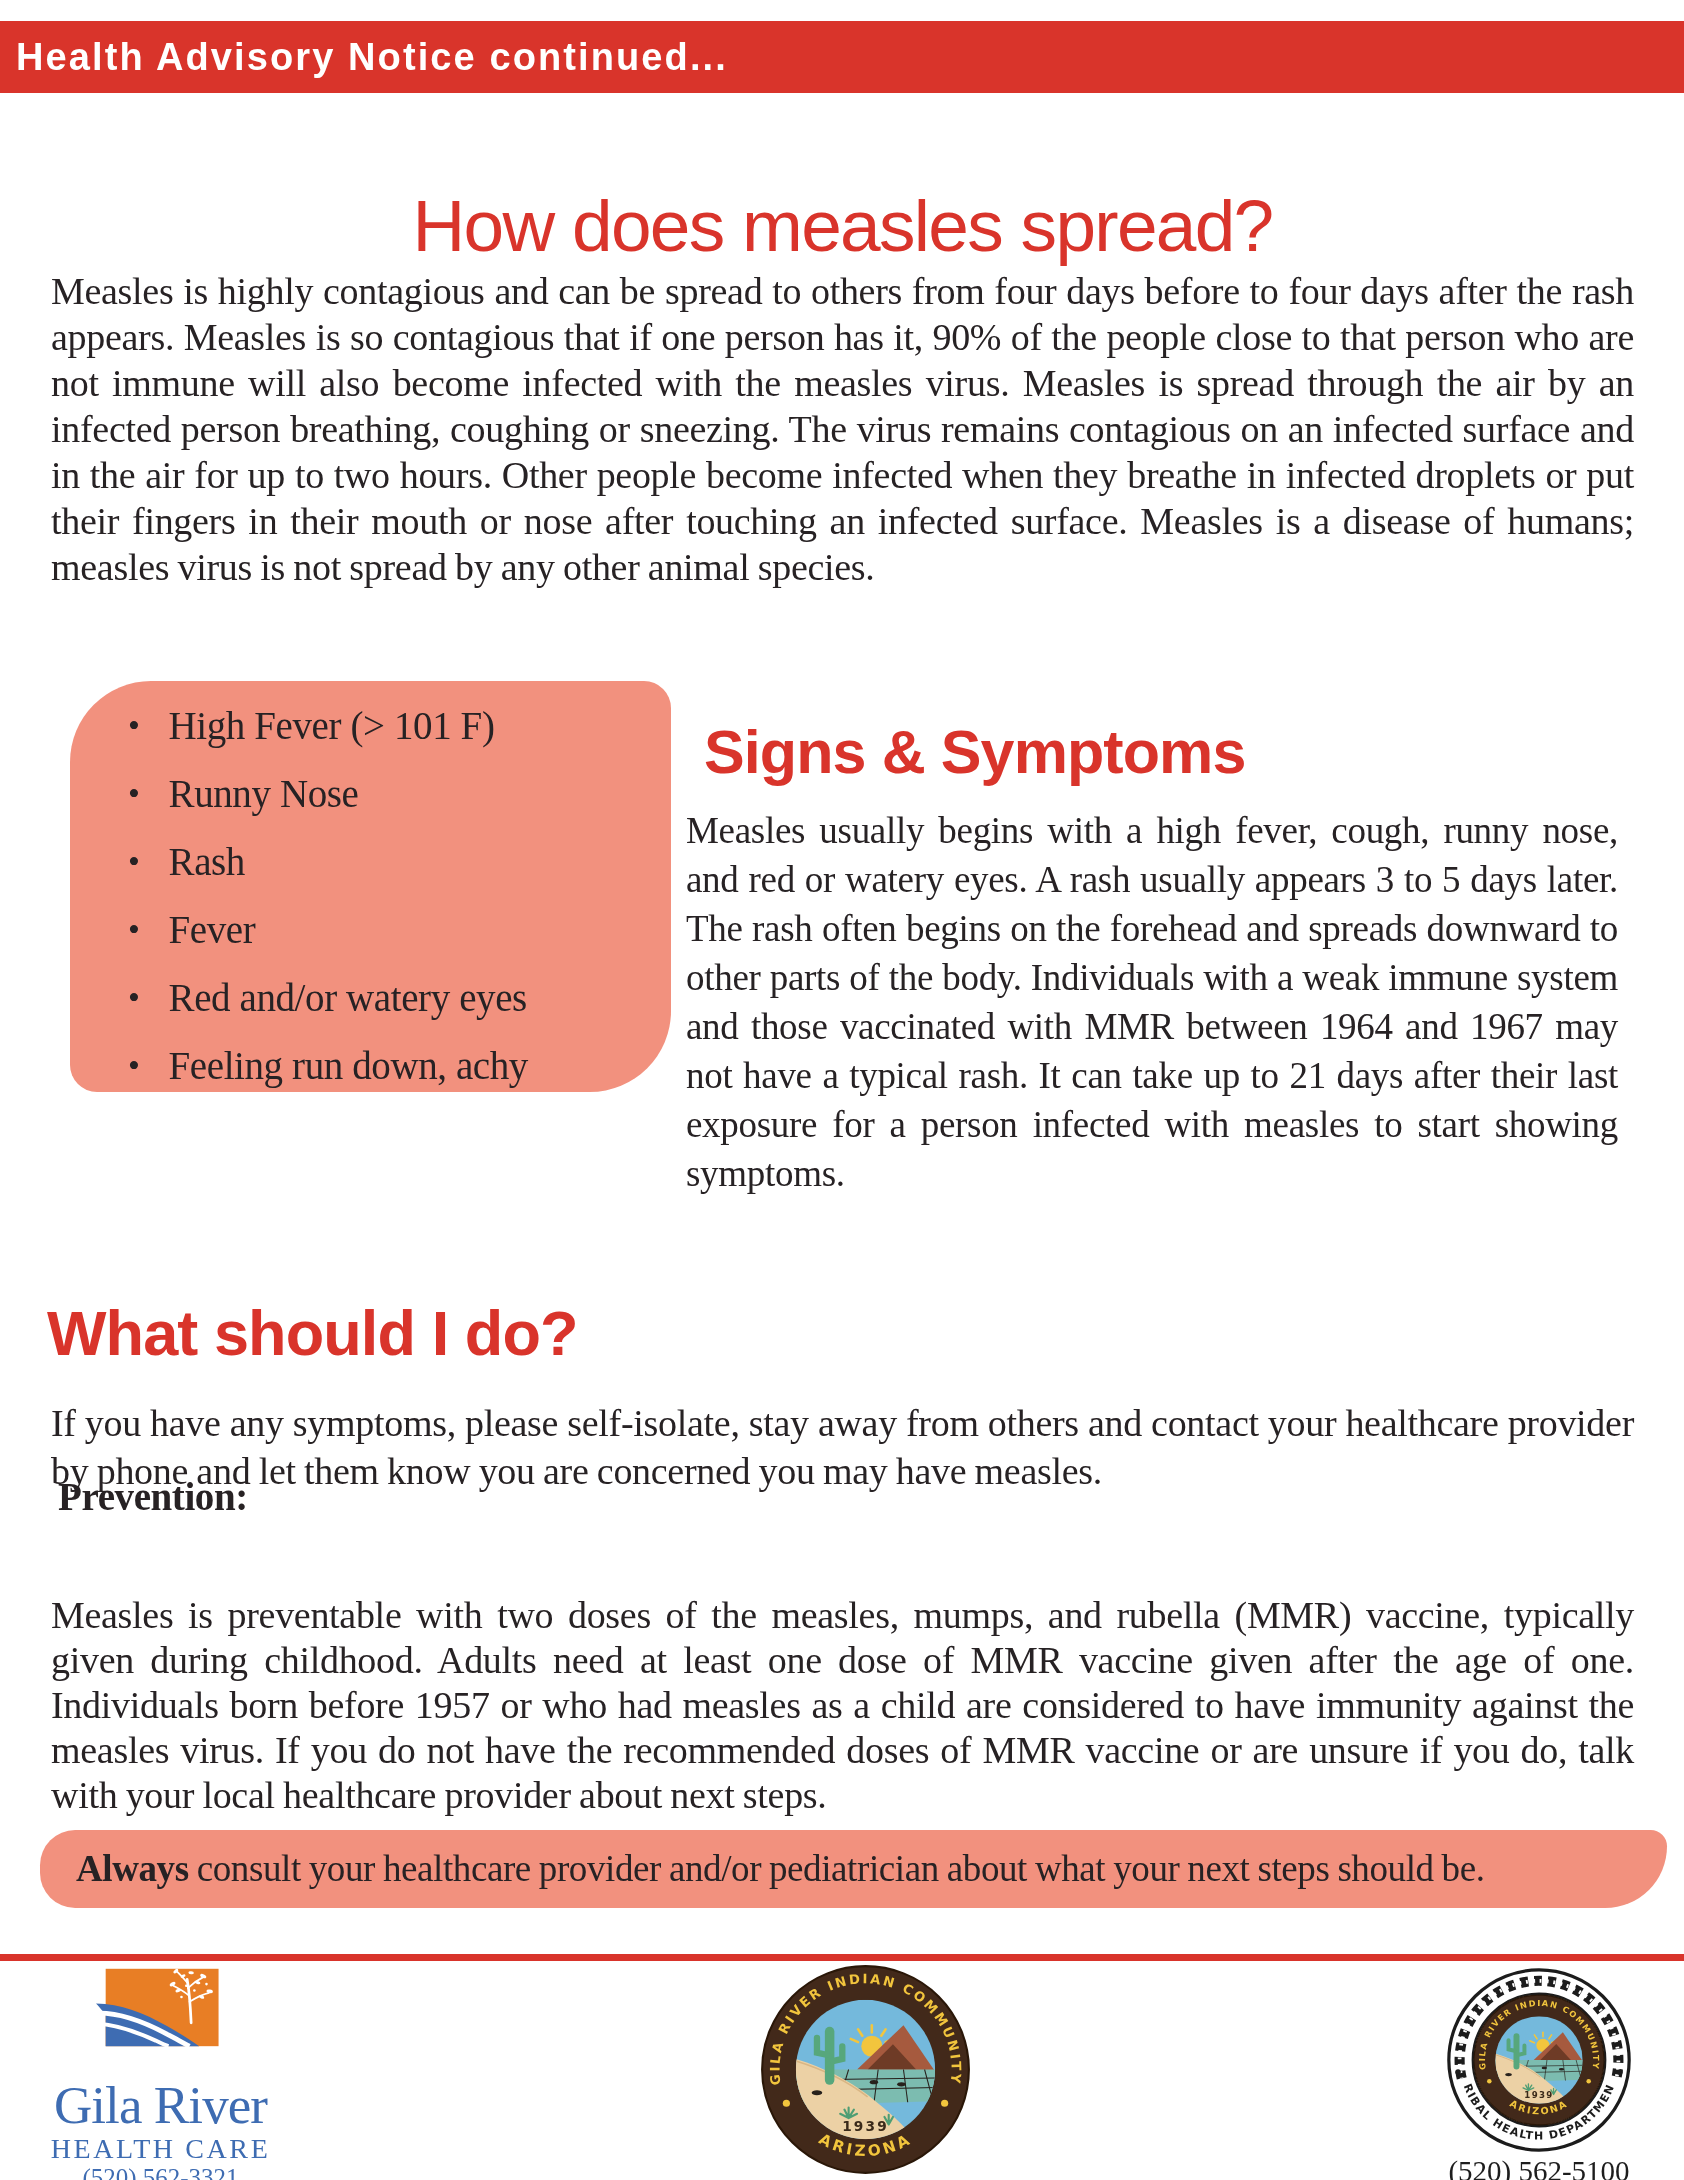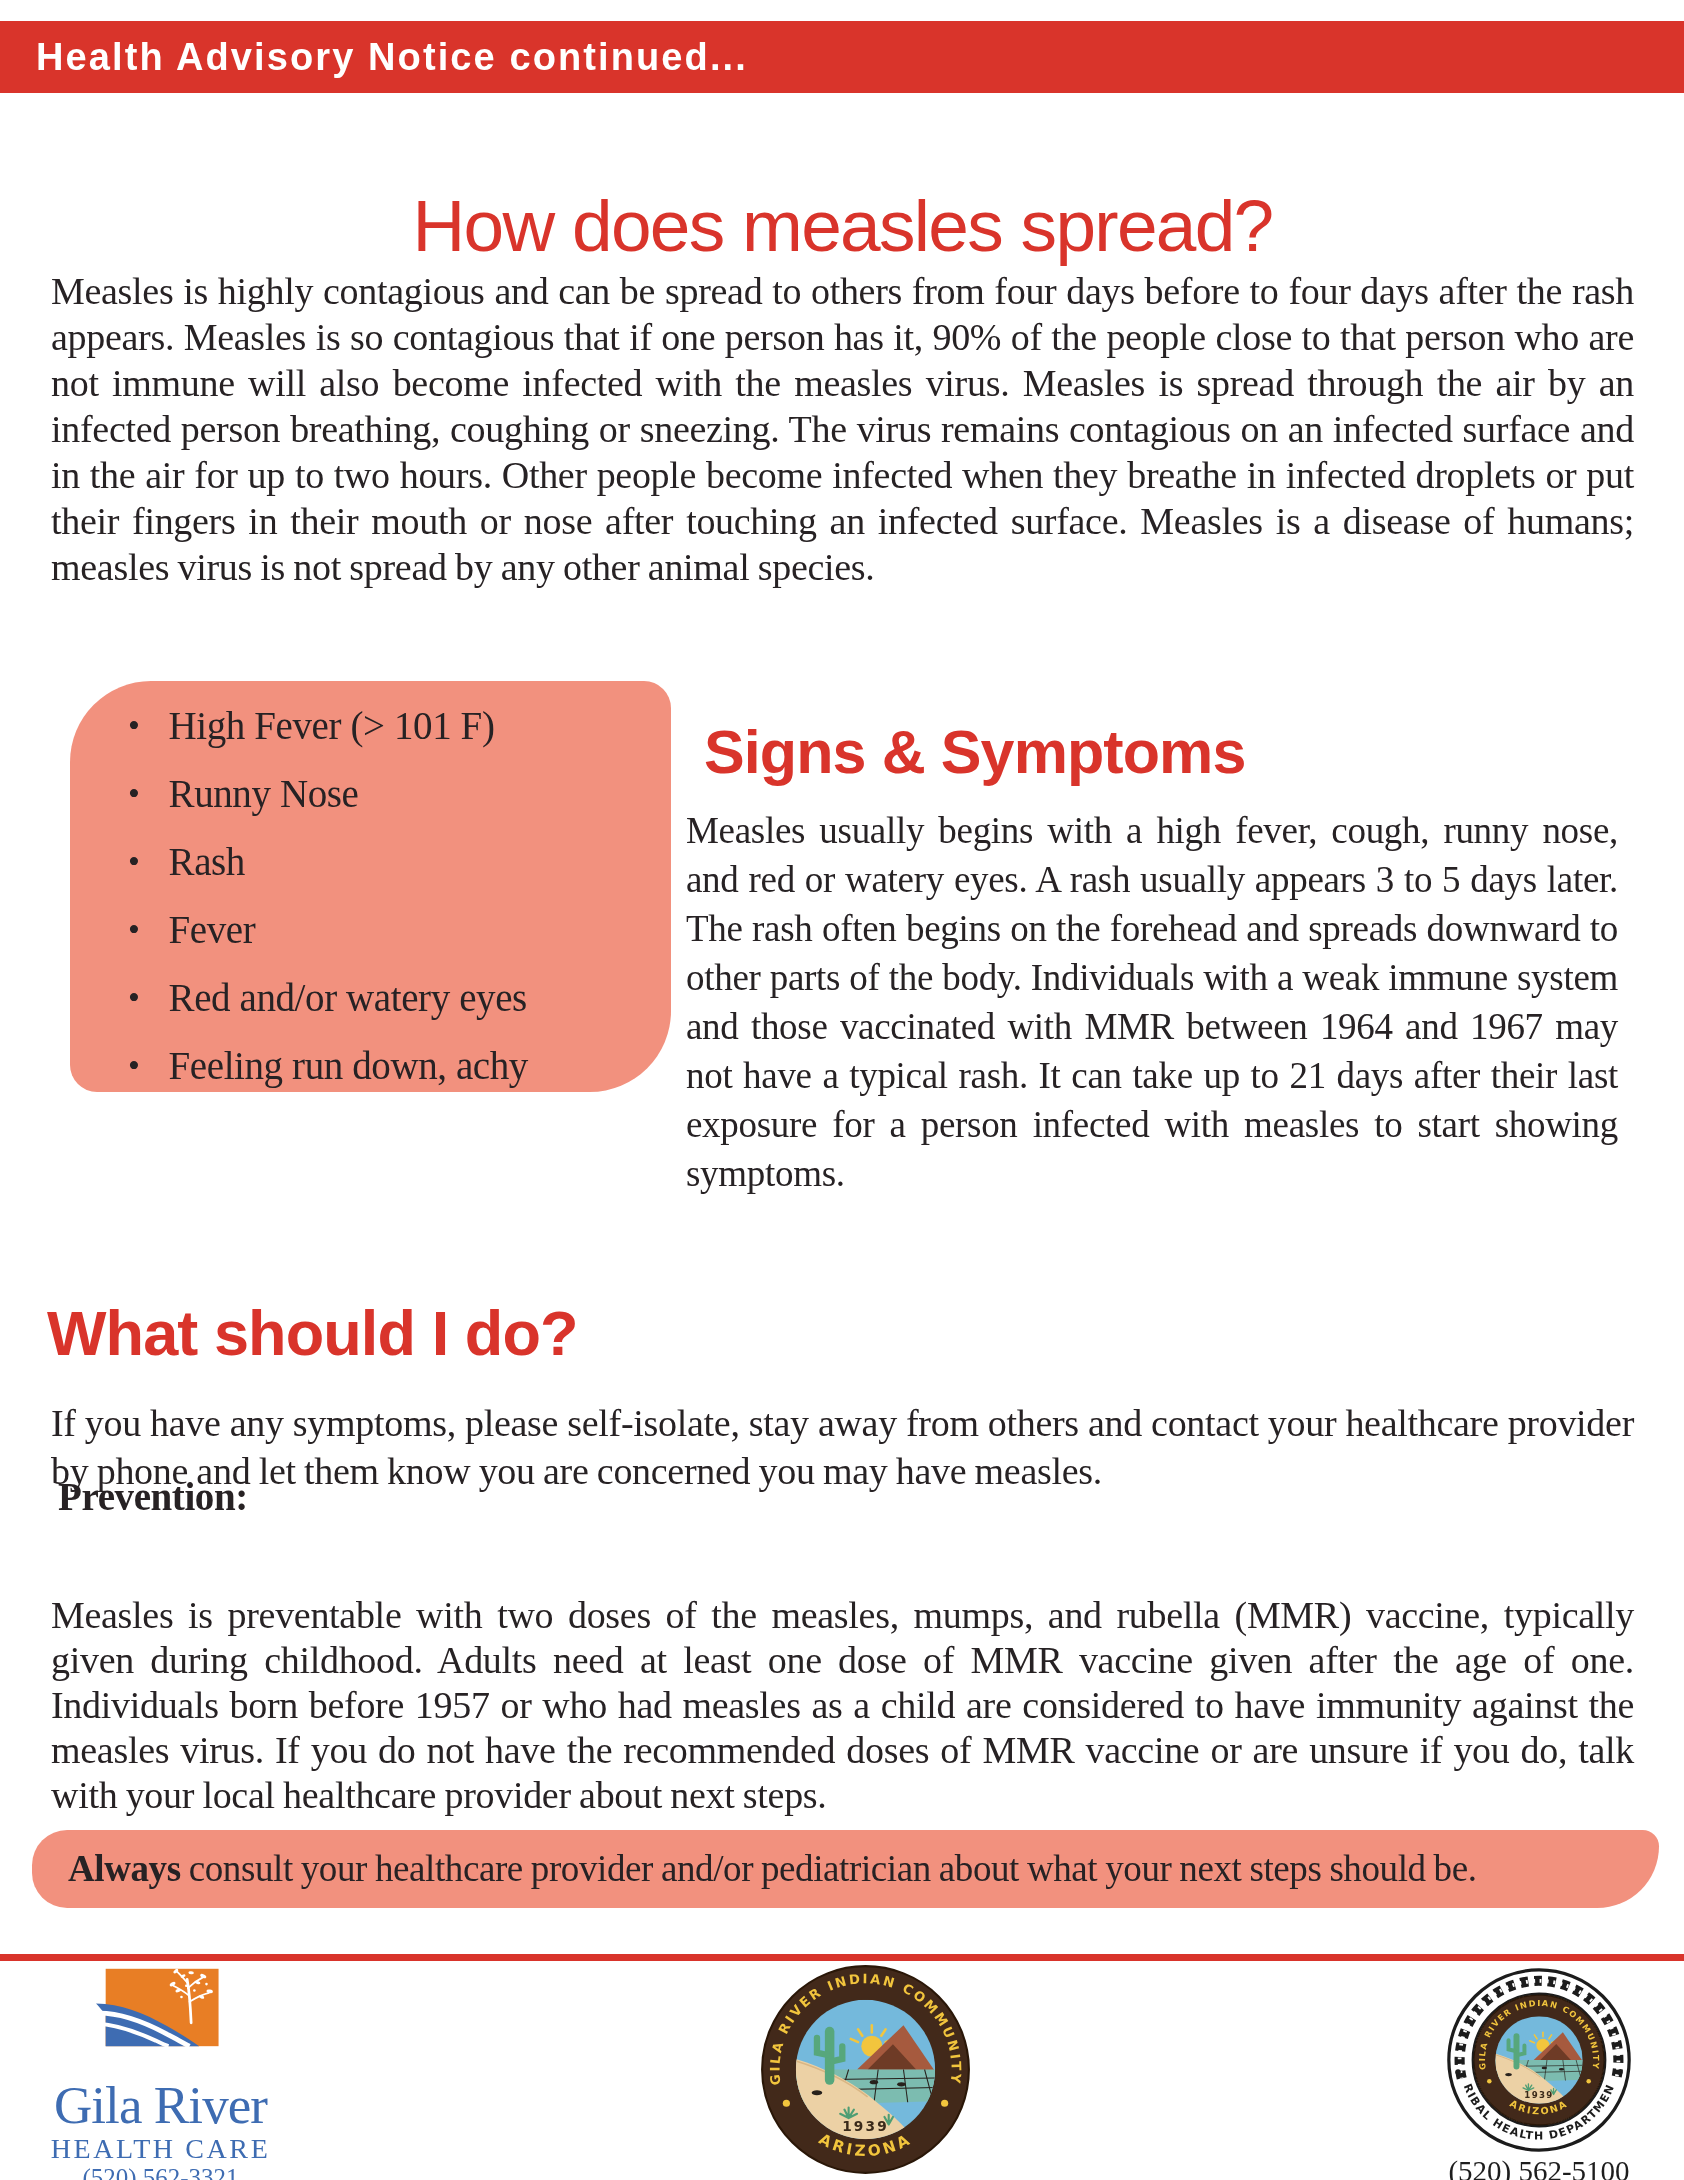--- a/index.html
+++ b/index.html
@@ -14,21 +14,21 @@
   .page{
     position:relative;width:1685px;height:2181px;background:#fff;overflow:hidden;
     font-family:"Liberation Serif",serif;color:var(--ink);
   }
   
   .header-bar{
     position:absolute;left:0;top:21px;width:100%;height:72px;background:var(--red);
   }
   .header-bar .bar-text{
     display:block;color:#fff;font-family:"Liberation Sans",sans-serif;font-weight:bold;
-    font-size:38px;letter-spacing:2.1px;line-height:72px;padding-left:36px;white-space:nowrap;
+    font-size:38px;letter-spacing:2.1px;line-height:72px;padding-left:16px;white-space:nowrap;
   }
   
   .page-title{
     position:absolute;left:0;top:135px;width:100%;text-align:center;color:var(--red);
     font-family:"Liberation Sans",sans-serif;font-weight:normal;font-size:73px;letter-spacing:-1.7px;
   }
   .para{
     text-align:justify;letter-spacing:-0.3px;word-spacing:-0.9px;
   }
   .intro{
@@ -61,21 +61,21 @@
     position:absolute;left:51px;top:1361px;width:1583px;font-size:38px;line-height:48px;
   }
   .prevention-label{
     position:absolute;left:58px;top:1474px;font-size:39px;font-weight:bold;letter-spacing:-0.4px;
   }
   .prevention-body{
     position:absolute;left:51px;top:1555px;width:1583px;font-size:38px;line-height:45px;
   }
   
   .advice-banner{
-    position:absolute;left:32px;top:1830px;width:1627px;height:78px;background:var(--salmon);
+    position:absolute;left:40px;top:1830px;width:1627px;height:78px;background:var(--salmon);
     border-radius:41px 19px 72px 41px;
   }
   .advice-banner .banner-text{
     display:block;font-size:37px;line-height:78px;padding-left:36px;white-space:nowrap;
     letter-spacing:-0.4px;word-spacing:-0.9px;
   }
   .advice-banner .lead{font-weight:bold;}
   
   .footer-divider{
     position:absolute;left:0;top:1954px;width:100%;height:6.8px;background:var(--red);

